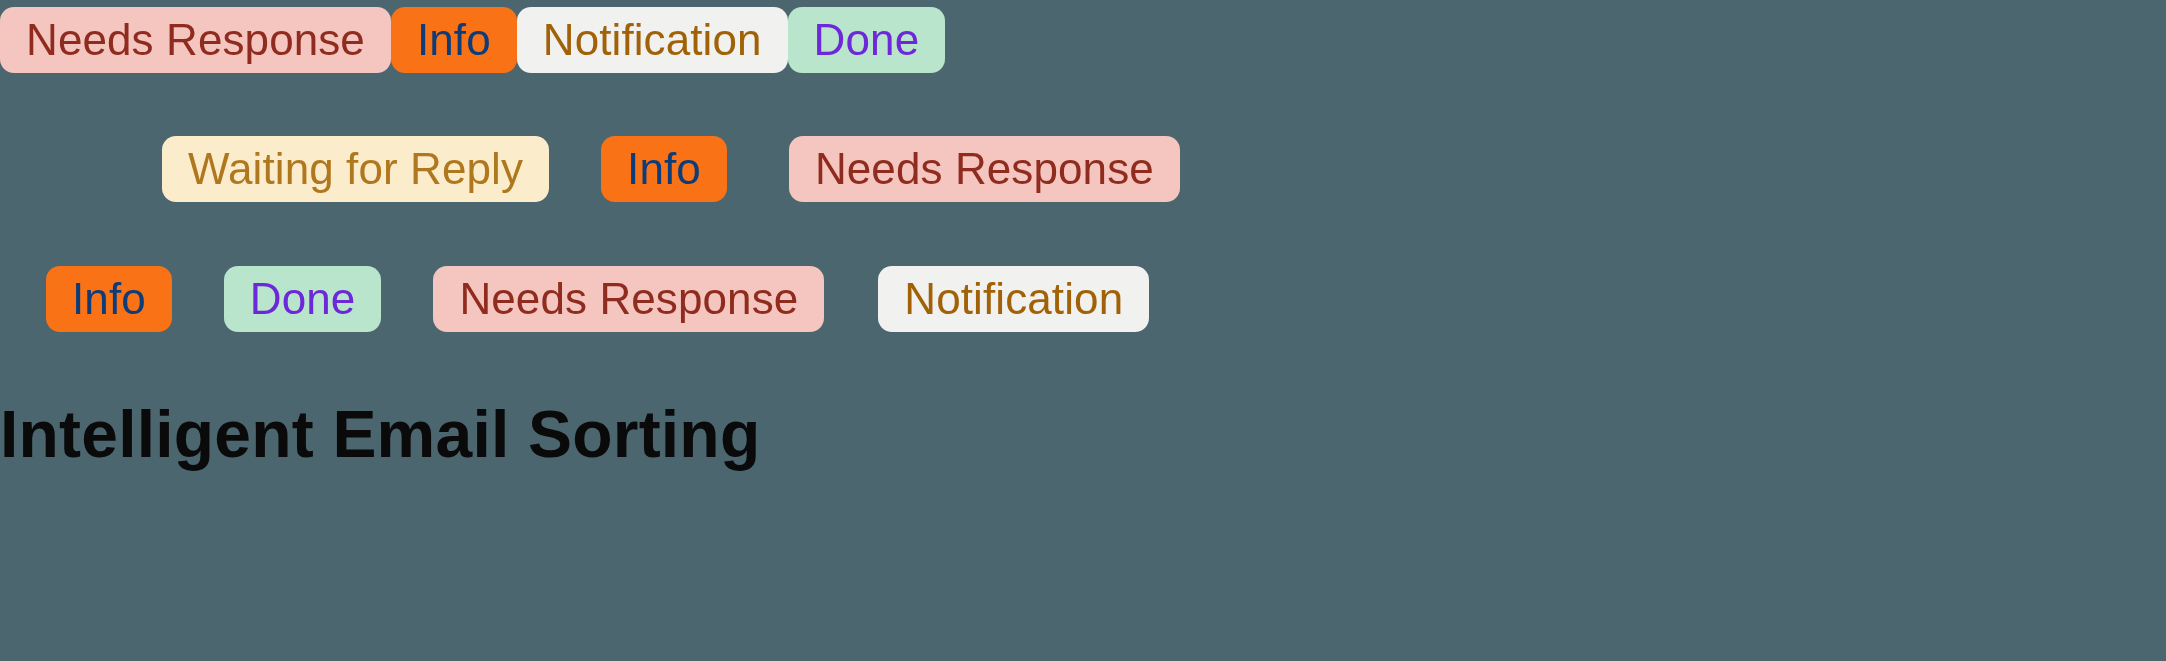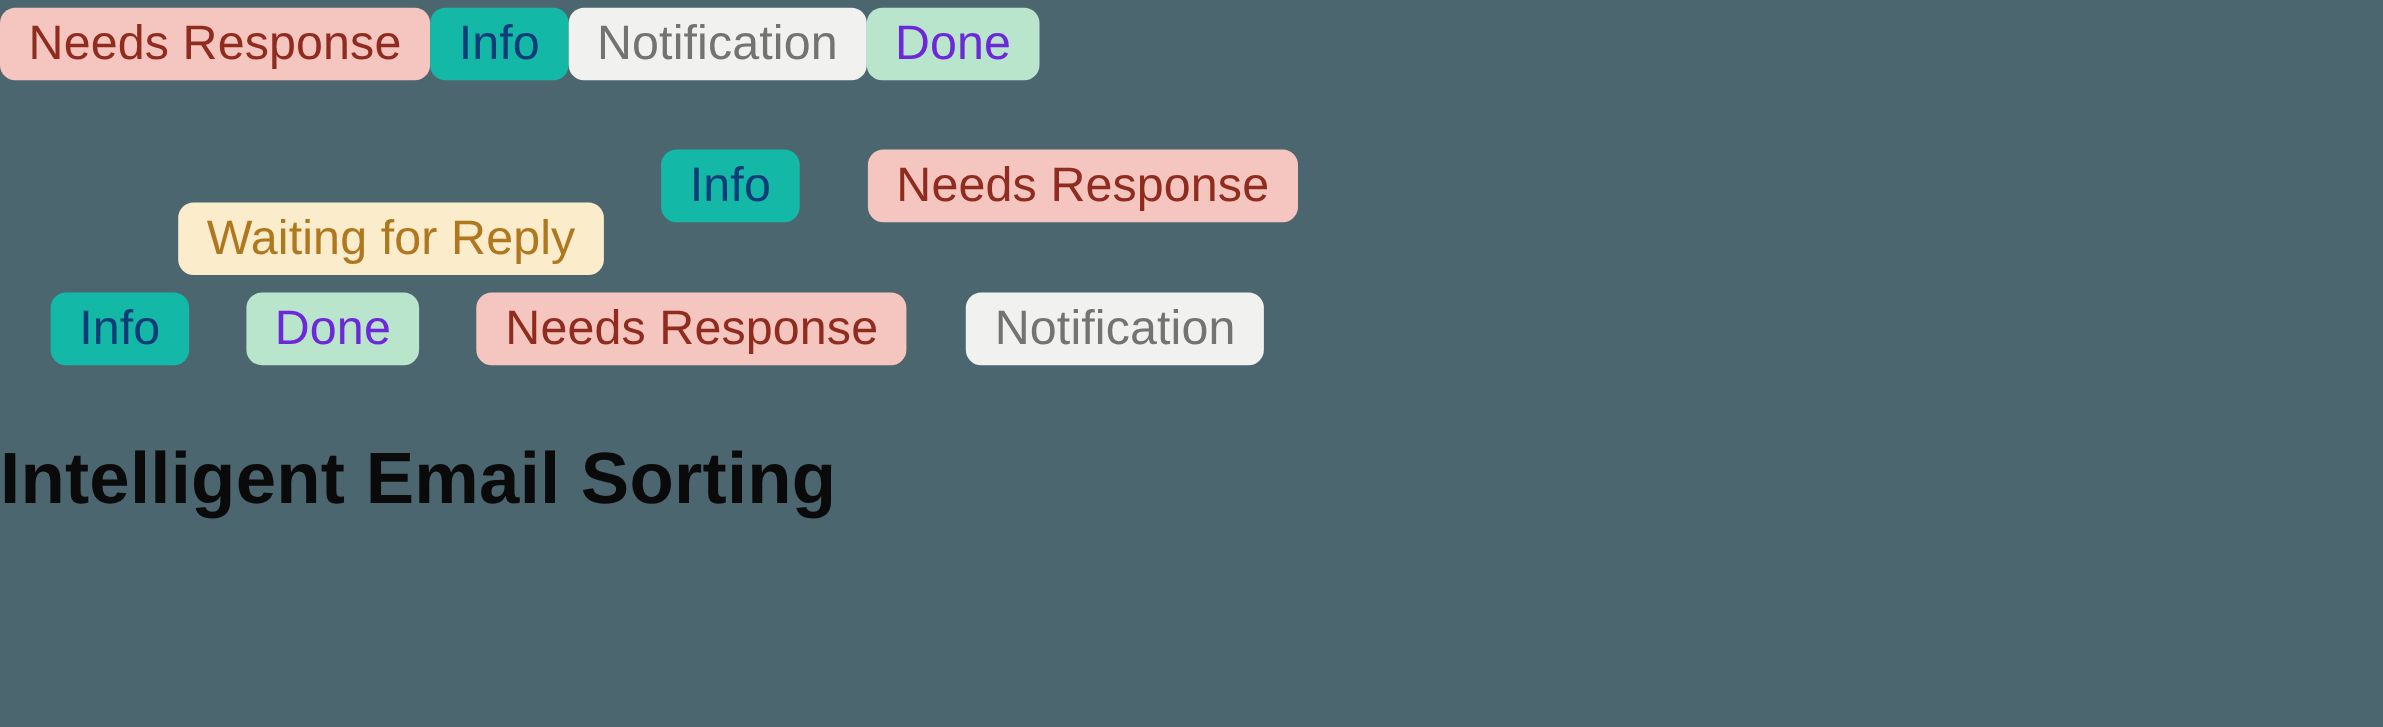--- a/index.html
+++ b/index.html
@@ -40,25 +40,25 @@
     font-size: 44px;
     line-height: 1;
     font-weight: 400;
     letter-spacing: 0.1px;
     padding: 0 26px;
     user-select: none;
   }
 
   
   .badge.needs_response { background: #f4c6bf; color: #8f2c1f; }
-  .badge.info           { background: #14b8a6; color: #0d3c78; }
-  .badge.notification   { background: #f1f1f0; color: #737373; }
+  .badge.info           { background: #f97316; color: #0d3c78; }
+  .badge.notification   { background: #f1f1f0; color: #a16207; }
   .badge.done           { background: #b9e5cc; color: #6d28d9; }
   .badge.ignored        { background: #f1f1f0; color: #777777; }
-  .badge.waiting        { background: #fbeccc; color: #b0781e; margin-top: 48px; }
+  .badge.waiting        { background: #fbeccc; color: #b0781e; }
 
   
   #row-1 { top: 7px;   left: 0px; }
   #row-2 { top: 136px; left: 104px; }
   #row-3 { top: 266px; left: 46px; }
 
   
   #row-1 .badge + .badge { margin-left: 0; }
   .gap-50  { margin-left: 50px; }
   .gap-52  { margin-left: 52px; }

